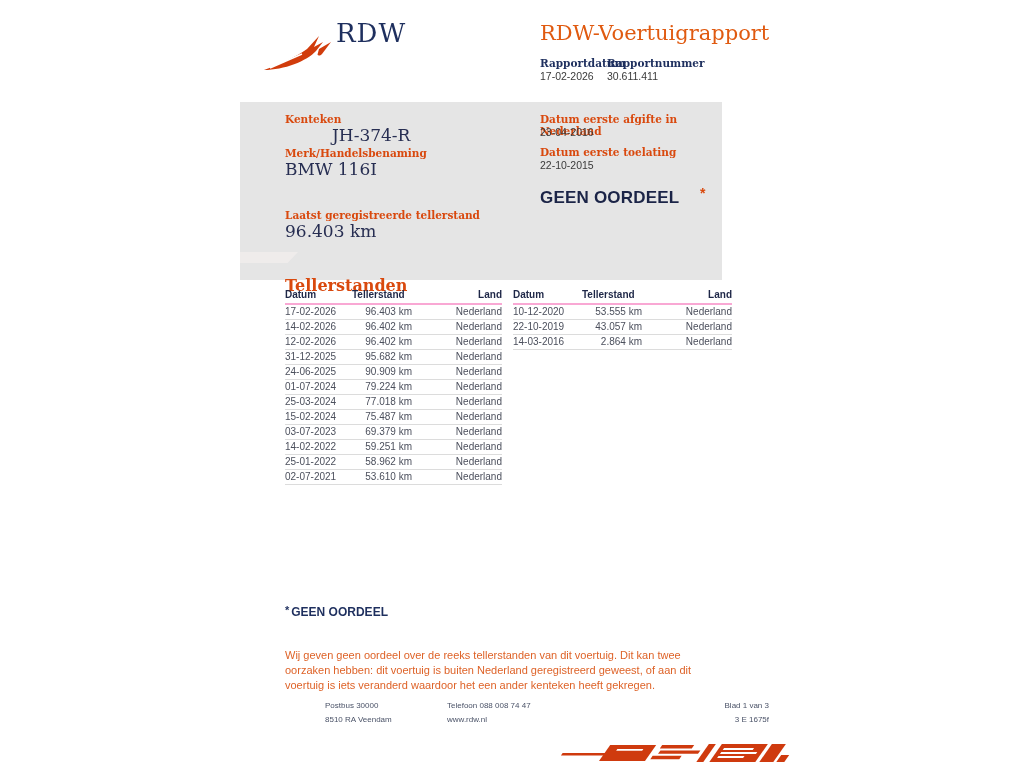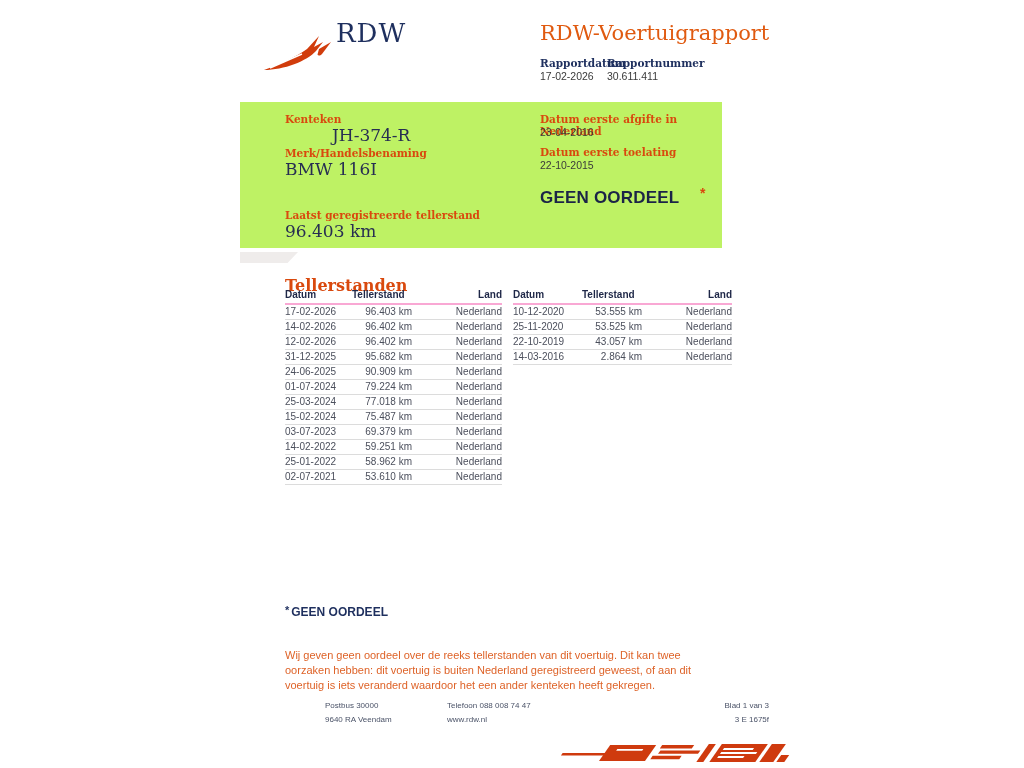--- a/index.html
+++ b/index.html
@@ -11,21 +11,21 @@
   .serif{font-family:"DejaVu Serif",serif;}
 
   
   .logo-word{left:336px;top:18px;font-size:26px;font-weight:500;color:#1e2f5e;letter-spacing:1px;}
   .doc-title{left:540px;top:21px;font-size:21px;color:#e05a10;font-weight:500;}
   .meta-label{font-size:10.5px;font-weight:bold;color:#1e2f5e;}
   .meta-value{font-size:10.5px;color:#3a3a3a;}
 
   
   .panel{
-    left:240px;top:102px;width:482px;height:146px;background:#bef264;
+    left:240px;top:102px;width:482px;height:178px;background:#e5e5e5;
   }
   .panel::after{
     content:"";position:absolute;left:0;top:150px;width:58px;height:11px;background:#efeceb;
     clip-path:polygon(0 0,100% 0,82% 100%,0 100%);
   }
   .lbl{font-size:10.5px;font-weight:bold;color:#d9490e;font-family:"DejaVu Serif",serif;}
   .val-lg{font-size:17px;color:#272e52;font-family:"DejaVu Serif",serif;}
   .val-sm{font-size:10.5px;color:#3a3a3a;}
   .oordeel{font-size:17px;font-weight:bold;color:#1b2447;letter-spacing:.2px;}
   .oordeel-star{color:#d9490e;font-size:14px;font-weight:bold;}
@@ -181,45 +181,40 @@
         <th class="col-land">Land</th>
       </tr>
     </thead>
     <tbody>
         <tr>
           <td class="col-datum">10-12-2020</td>
           <td class="col-teller">53.555 km</td>
           <td class="col-land">Nederland</td>
         </tr>
         <tr>
-          <td class="col-datum">25-11-2020</td>
-          <td class="col-teller">53.525 km</td>
-          <td class="col-land">Nederland</td>
-        </tr>
-        <tr>
           <td class="col-datum">22-10-2019</td>
           <td class="col-teller">43.057 km</td>
           <td class="col-land">Nederland</td>
         </tr>
         <tr>
           <td class="col-datum">14-03-2016</td>
           <td class="col-teller">2.864 km</td>
           <td class="col-land">Nederland</td>
         </tr>
       </tbody>
   </table>
 
   <div class="abs fn-title" style="left:285px;top:604px;">
     <span class="fn-star">*</span><span>GEEN OORDEEL</span>
   </div>
   <div class="abs fn-body" style="left:285px;top:648px;">Wij geven geen oordeel over de reeks tellerstanden van dit voertuig. Dit kan twee oorzaken hebben: dit voertuig is buiten Nederland geregistreerd geweest, of aan dit voertuig is iets veranderd waardoor het een ander kenteken heeft gekregen.</div>
 
   <div class="abs foot" style="left:285px;top:699px;">
     <div>Postbus 30000</div>
-    <div>9640 RA Veendam</div>
+    <div>8510 RA Veendam</div>
   </div>
   <div class="abs foot" style="left:407px;top:699px;">
     <div>Telefoon 088 008 74 47</div>
     <div>www.rdw.nl</div>
   </div>
   <div class="abs foot foot-right" style="left:629px;top:699px;width:100px;">
     <div>Blad 1 van 3</div>
     <div>3 E 1675f</div>
   </div>
 

